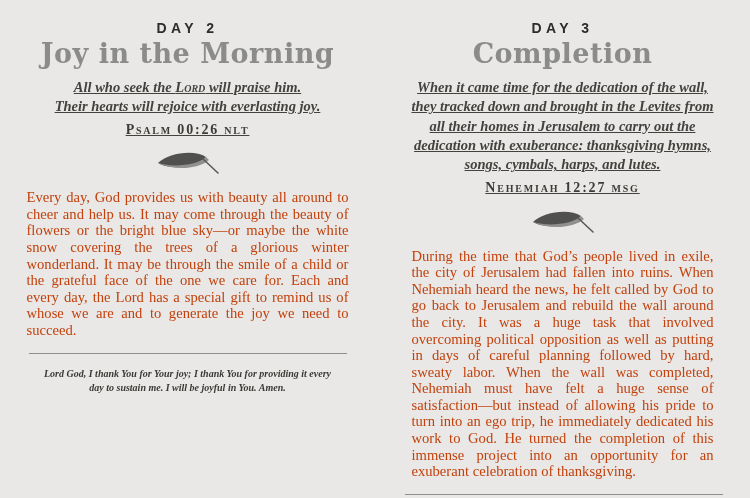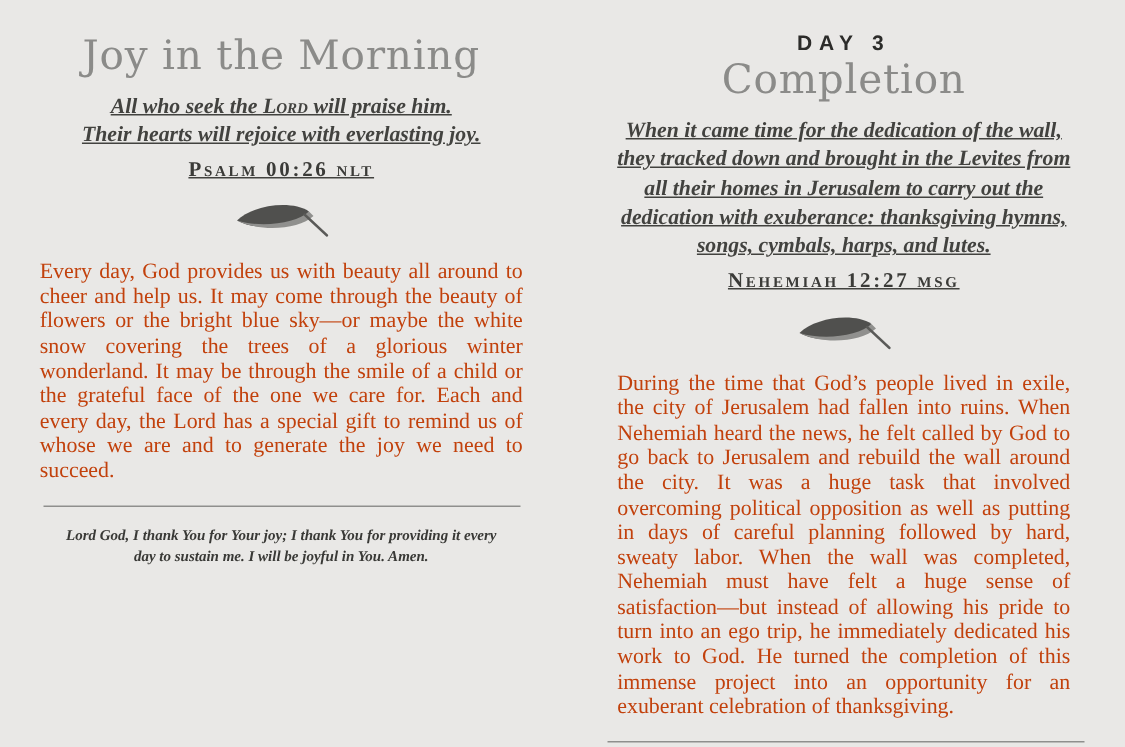--- a/index.html
+++ b/index.html
@@ -28,21 +28,21 @@
     font-family: "Liberation Sans", sans-serif;
     font-size: 14px;
     font-weight: 700;
     letter-spacing: 4.5px;
     color: #2c2c2a;
   }
   .page-title {
     text-align: center;
     font-family: "DejaVu Serif", serif;
     font-size: 27px;
-    font-weight: normal;
+    font-weight: bold;
     letter-spacing: 0.5px;
     color: #8b8b89;
     margin-top: 3px;
     line-height: 1.1;
   }
   .scripture {
     margin: 9px auto 0;
     text-align: center;
     font-style: italic;
     font-weight: bold;
@@ -95,20 +95,21 @@
   }
   .page-left  .prayer { width: 292px; }
 </style>
 </head>
 <body>
 
 <div class="spread">
 
   <div class="page page-left">
     <div class="content">
+      <div class="day-label">DAY 2</div>
       <div class="page-title">Joy in the Morning</div>
 
       <div class="scripture">
         <span>All who seek the </span><span class="small-caps">Lord</span><span> will praise him.</span>
         <br>
         <span>Their hearts will rejoice with everlasting joy.</span>
         <div class="reference">Psalm 00:26 nlt</div>
       </div>
 
       <div class="feather-wrap">

